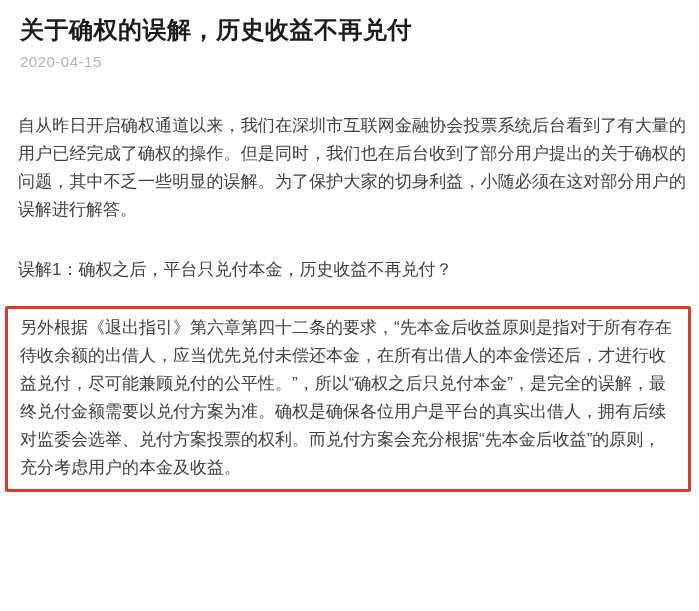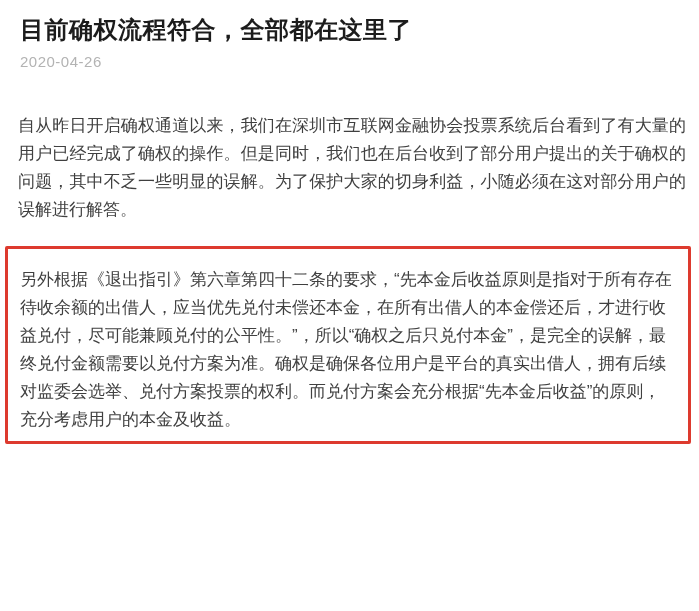--- a/index.html
+++ b/index.html
@@ -43,34 +43,35 @@
   .misconception-line {
     margin: 32px 13px 0 18px;
   }
   .answer-paragraph {
     margin: 2px 13px 0 18px;
   }
   .highlight-box {
     margin: 22px 8px 0 5px;
     border: 3px solid #dd3a2e;
     border-radius: 2px;
-    padding: 17px 12px 7px 12px;
+    padding: 5px 12px 7px 12px;
     background: #ffffff;
   }
 </style>
 </head>
 <body>
 
 <div class="page">
 
-  <h1 class="article-title">目前确权流程符合，全部都在这里了</h1>
+  <h1 class="article-title">关于确权的误解，历史收益不再兑付</h1>
 
-  <div class="publish-date">2020-04-26</div>
+  <div class="publish-date">2020-04-15</div>
 
   <p class="body-text intro-paragraph">自从昨日开启确权通道以来，我们在深圳市互联网金融协会投票系统后台看到了有大量的用户已经完成了确权的操作。但是同时，我们也在后台收到了部分用户提出的关于确权的问题，其中不乏一些明显的误解。为了保护大家的切身利益，小随必须在这对部分用户的误解进行解答。</p>
 
+  <p class="body-text misconception-line">误解1：确权之后，平台只兑付本金，历史收益不再兑付？</p>
 
 
   <div class="highlight-box">
     <span class="body-text">另外根据《退出指引》第六章第四十二条的要求，“先本金后收益原则是指对于所有存在待收余额的出借人，应当优先兑付未偿还本金，在所有出借人的本金偿还后，才进行收益兑付，尽可能兼顾兑付的公平性。”，所以“确权之后只兑付本金”，是完全的误解，最终兑付金额需要以兑付方案为准。确权是确保各位用户是平台的真实出借人，拥有后续对监委会选举、兑付方案投票的权利。而兑付方案会充分根据“先本金后收益”的原则，充分考虑用户的本金及收益。</span>
   </div>
 
 </div>
 
 </body></html>

